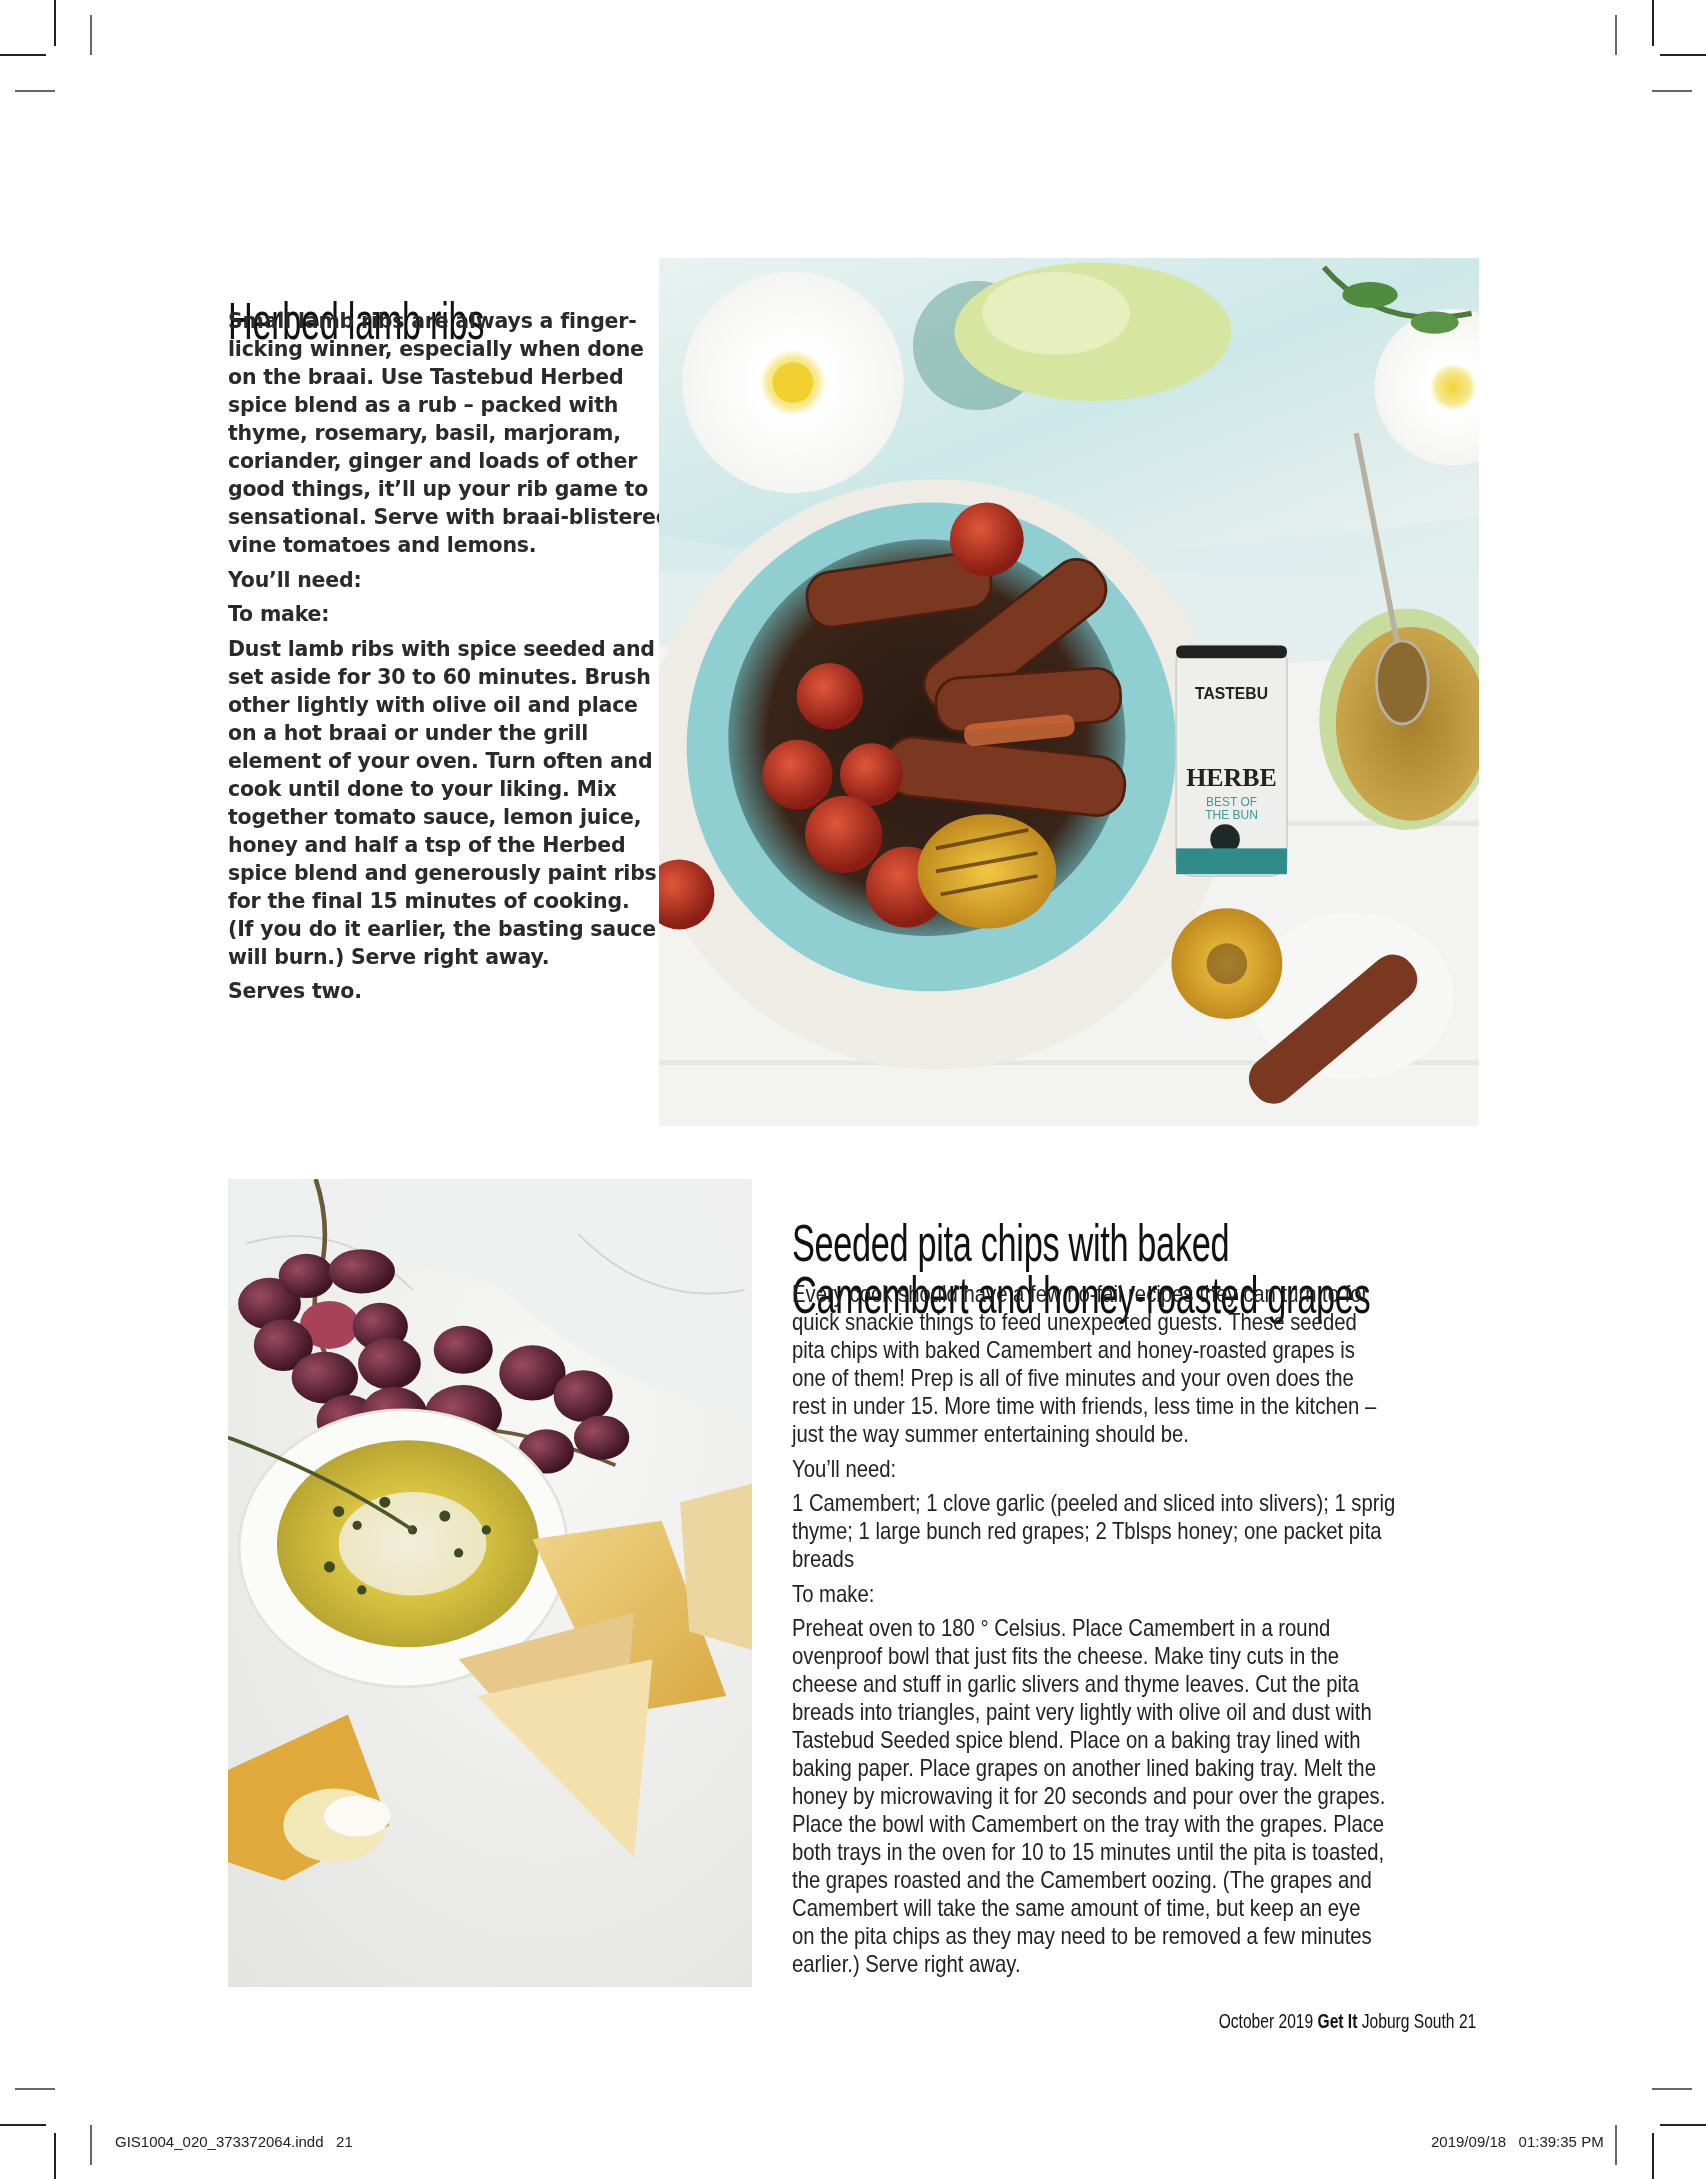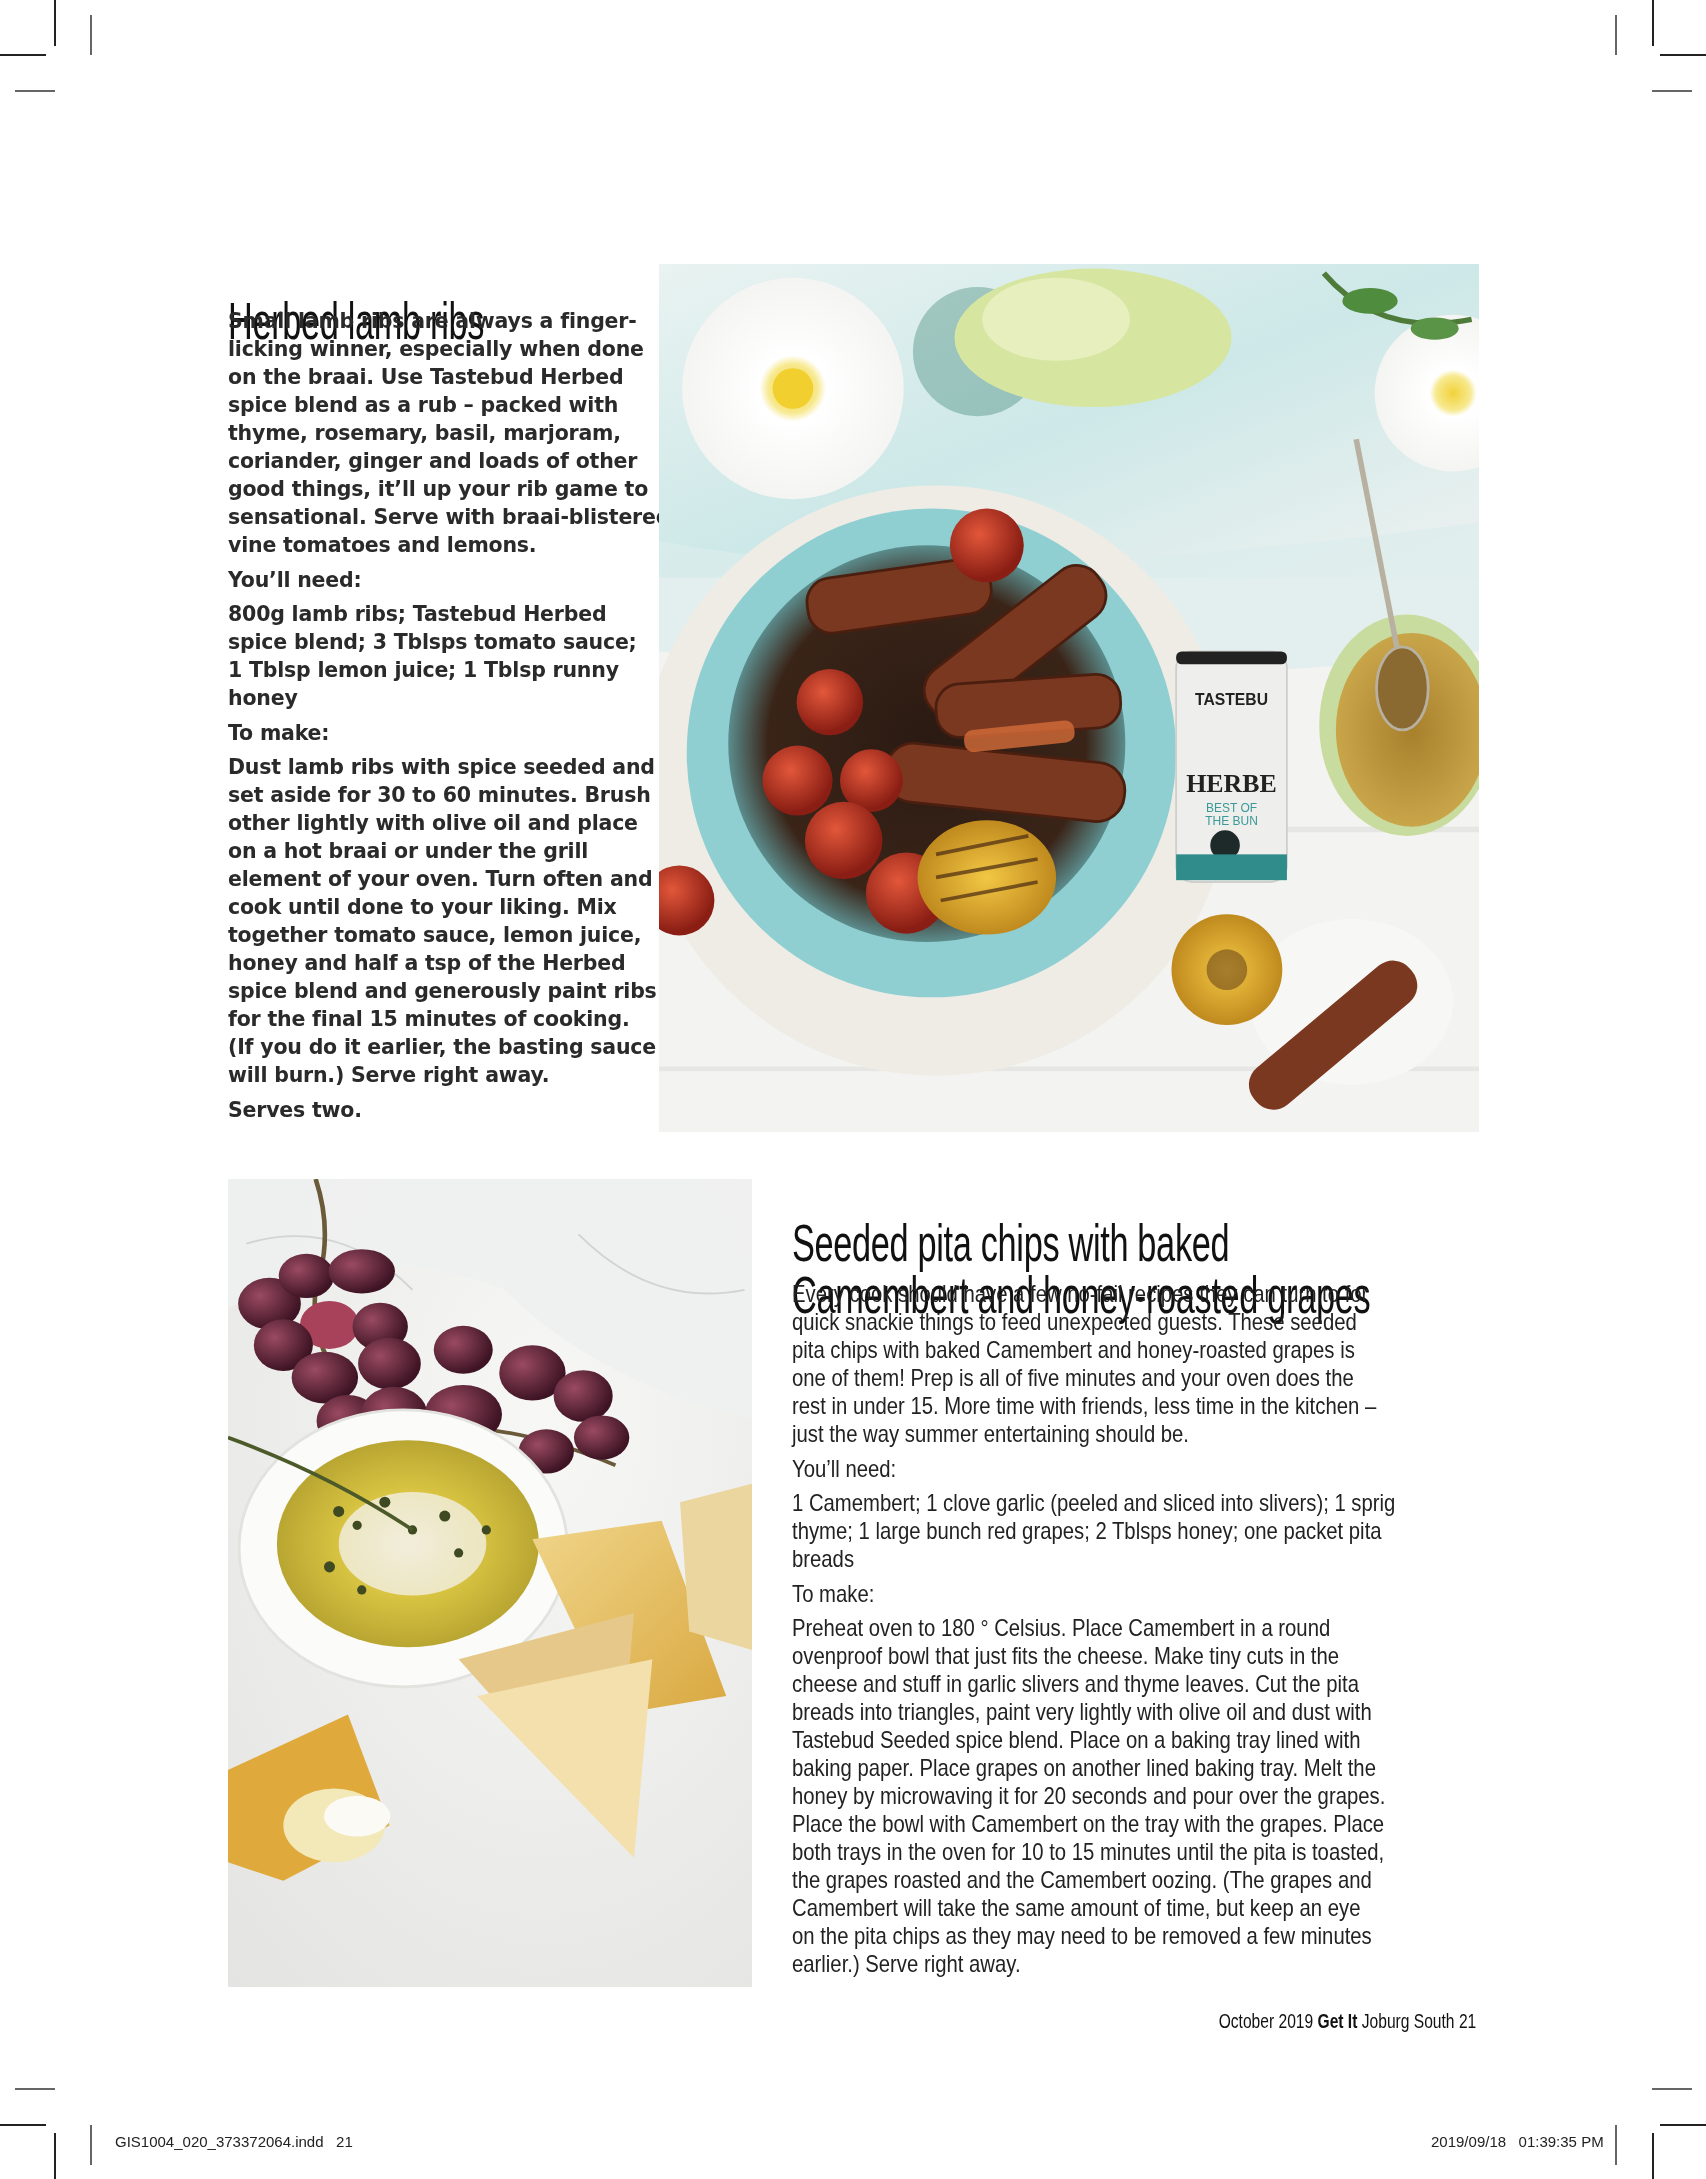--- a/index.html
+++ b/index.html
@@ -109,45 +109,39 @@
       <span class="line">licking winner, especially when done</span>
       <span class="line">on the braai. Use Tastebud Herbed</span>
       <span class="line">spice blend as a rub – packed with</span>
       <span class="line">thyme, rosemary, basil, marjoram,</span>
       <span class="line">coriander, ginger and loads of other</span>
       <span class="line">good things, it’ll up your rib game to</span>
       <span class="line">sensational. Serve with braai-blistered</span>
       <span class="line">vine tomatoes and lemons.</span>
     </p>
     <p>You’ll need:</p>
-    <p>
-      <span class="line">800g lamb ribs; Tastebud Herbed</span>
-      <span class="line">spice blend; 3 Tblsps tomato sauce;</span>
-      <span class="line">1 Tblsp lemon juice; 1 Tblsp runny</span>
-      <span class="line">honey</span>
-    </p>
     <p>To make:</p>
     <p>
       <span class="line">Dust lamb ribs with spice seeded and</span>
       <span class="line">set aside for 30 to 60 minutes. Brush</span>
       <span class="line">other lightly with olive oil and place</span>
       <span class="line">on a hot braai or under the grill</span>
       <span class="line">element of your oven. Turn often and</span>
       <span class="line">cook until done to your liking. Mix</span>
       <span class="line">together tomato sauce, lemon juice,</span>
       <span class="line">honey and half a tsp of the Herbed</span>
       <span class="line">spice blend and generously paint ribs</span>
       <span class="line">for the final 15 minutes of cooking.</span>
       <span class="line">(If you do it earlier, the basting sauce</span>
       <span class="line">will burn.) Serve right away.</span>
     </p>
     <p>Serves two.</p>
   </div>
 
-  <div class="photo" style="left:659px;top:264px;width:820px;height:868px;" title="Bowl of glazed herbed lamb ribs with blistered vine tomatoes and grilled lemon, Tastebud Herbed spice tin, flowers">
+  <div class="photo" style="left:659px;top:258px;width:820px;height:868px;" title="Bowl of glazed herbed lamb ribs with blistered vine tomatoes and grilled lemon, Tastebud Herbed spice tin, flowers">
     <svg viewBox="0 0 888 941" preserveAspectRatio="none">
       <defs>
         <linearGradient id="cloth" x1="0" y1="0" x2="1" y2="1">
           <stop offset="0" stop-color="#e9f3f1"></stop>
           <stop offset="0.5" stop-color="#cde8e8"></stop>
           <stop offset="1" stop-color="#eef2f0"></stop>
         </linearGradient>
         <radialGradient id="bowlIn" cx="0.5" cy="0.5" r="0.5">
           <stop offset="0" stop-color="#2a1a12"></stop>
           <stop offset="0.8" stop-color="#3a2418"></stop>

